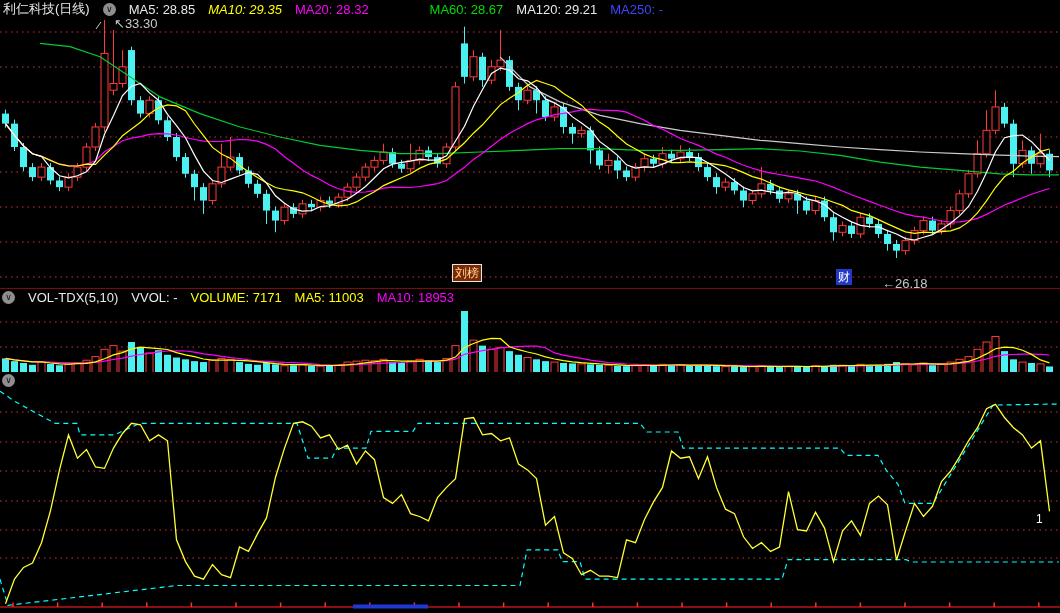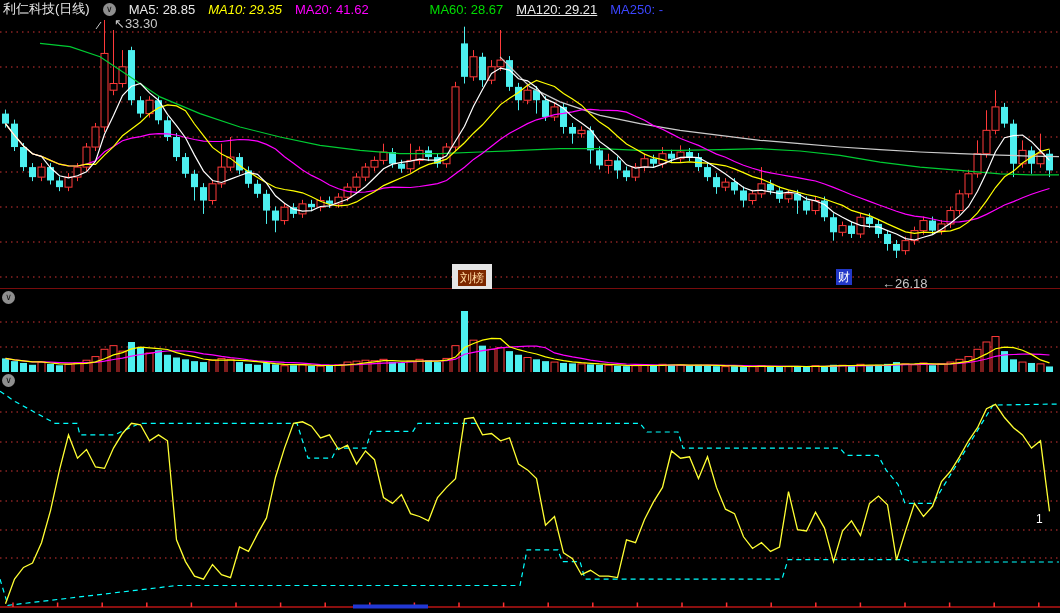--- a/index.html
+++ b/index.html
@@ -10,21 +10,21 @@
        background:#000;z-index:3;font-size:13px;white-space:nowrap;}
   .hdr span{margin-right:13px;}
   #hdr-main{top:0;height:18px;padding-left:3px;}
   #hdr-vol{top:289px;height:17px;padding-left:2px;}
   #hdr-band{top:372px;height:17px;padding-left:2px;}
   .chev{display:inline-block;width:13px;height:13px;border-radius:50%;background:#8f8f8f;
         color:#111;font-size:9px;line-height:13px;text-align:center;margin-right:6px;flex:0 0 auto;}
   .title{color:#e8e8e8;margin-right:6px;}
   .lbl{position:absolute;z-index:2;font-size:13px;color:#c8c8c8;}
   .marker{position:absolute;z-index:2;font-size:12px;line-height:16px;padding:0 2px;}
-  #marker-list{left:452px;top:264px;background:#7c2800;color:#ffd9a0;border:6px solid #e5e5e5;font-family:Liberation Serif, serif;}
+  #marker-list{left:452px;top:264px;background:#7c2800;color:#ffd9a0;border:1px solid #e5e5e5;font-family:Liberation Serif, serif;}
   #marker-fin{left:836px;top:269px;background:#2238c8;color:#fff;}
   #high-label{left:90px;top:16px;margin-left:24px;}
   #low-label{left:882px;top:276px;}
   #count-label{left:1036px;top:512px;color:#fff;font-size:12px;z-index:2;position:absolute;}
 </style>
 </head>
 <body>
 
 <div class="screen">
 
@@ -506,29 +506,36 @@
         <line x1="96" x2="101" y1="29" y2="22" stroke="#c8c8c8" stroke-width="1"></line>
       </g>
     </svg>
 
   <div class="hdr" id="hdr-main">
     <span class="title">利仁科技(日线)</span>
     <span class="chev">∨</span>
     <span id="main-items" style="display:flex">
         <span style="color: rgb(232, 232, 232);">MA5: 28.85</span>
         <span style="color: rgb(255, 255, 0); font-style: italic;">MA10: 29.35</span>
-        <span style="color: rgb(255, 0, 255);">MA20: 41.62</span>
+        <span style="color: rgb(255, 0, 255);">MA20: 28.32</span>
         <span style="color: rgb(0, 221, 0); margin-left: 48px;">MA60: 28.67</span>
-        <span style="color: rgb(232, 232, 232); text-decoration: underline;">MA120: 29.21</span>
+        <span style="color: rgb(232, 232, 232);">MA120: 29.21</span>
         <span style="color: rgb(60, 70, 255);">MA250: -</span>
       </span>
   </div>
 
   <div class="hdr" id="hdr-vol">
     <span class="chev">∨</span>
+    <span id="vol-items" style="display:flex">
+        <span style="color: rgb(232, 232, 232);">VOL-TDX(5,10)</span>
+        <span style="color: rgb(232, 232, 232);">VVOL: -</span>
+        <span style="color: rgb(255, 255, 0);">VOLUME: 7171</span>
+        <span style="color: rgb(255, 255, 0);">MA5: 11003</span>
+        <span style="color: rgb(255, 0, 255);">MA10: 18953</span>
+      </span>
   </div>
 
   <div class="hdr" id="hdr-band">
     <span class="chev">∨</span>
   </div>
 
   <div class="lbl" id="high-label">↖33.30</div>
   <div class="lbl" id="low-label">←26.18</div>
   <div class="marker" id="marker-list">刘榜</div>
   <div class="marker" id="marker-fin">财</div>

